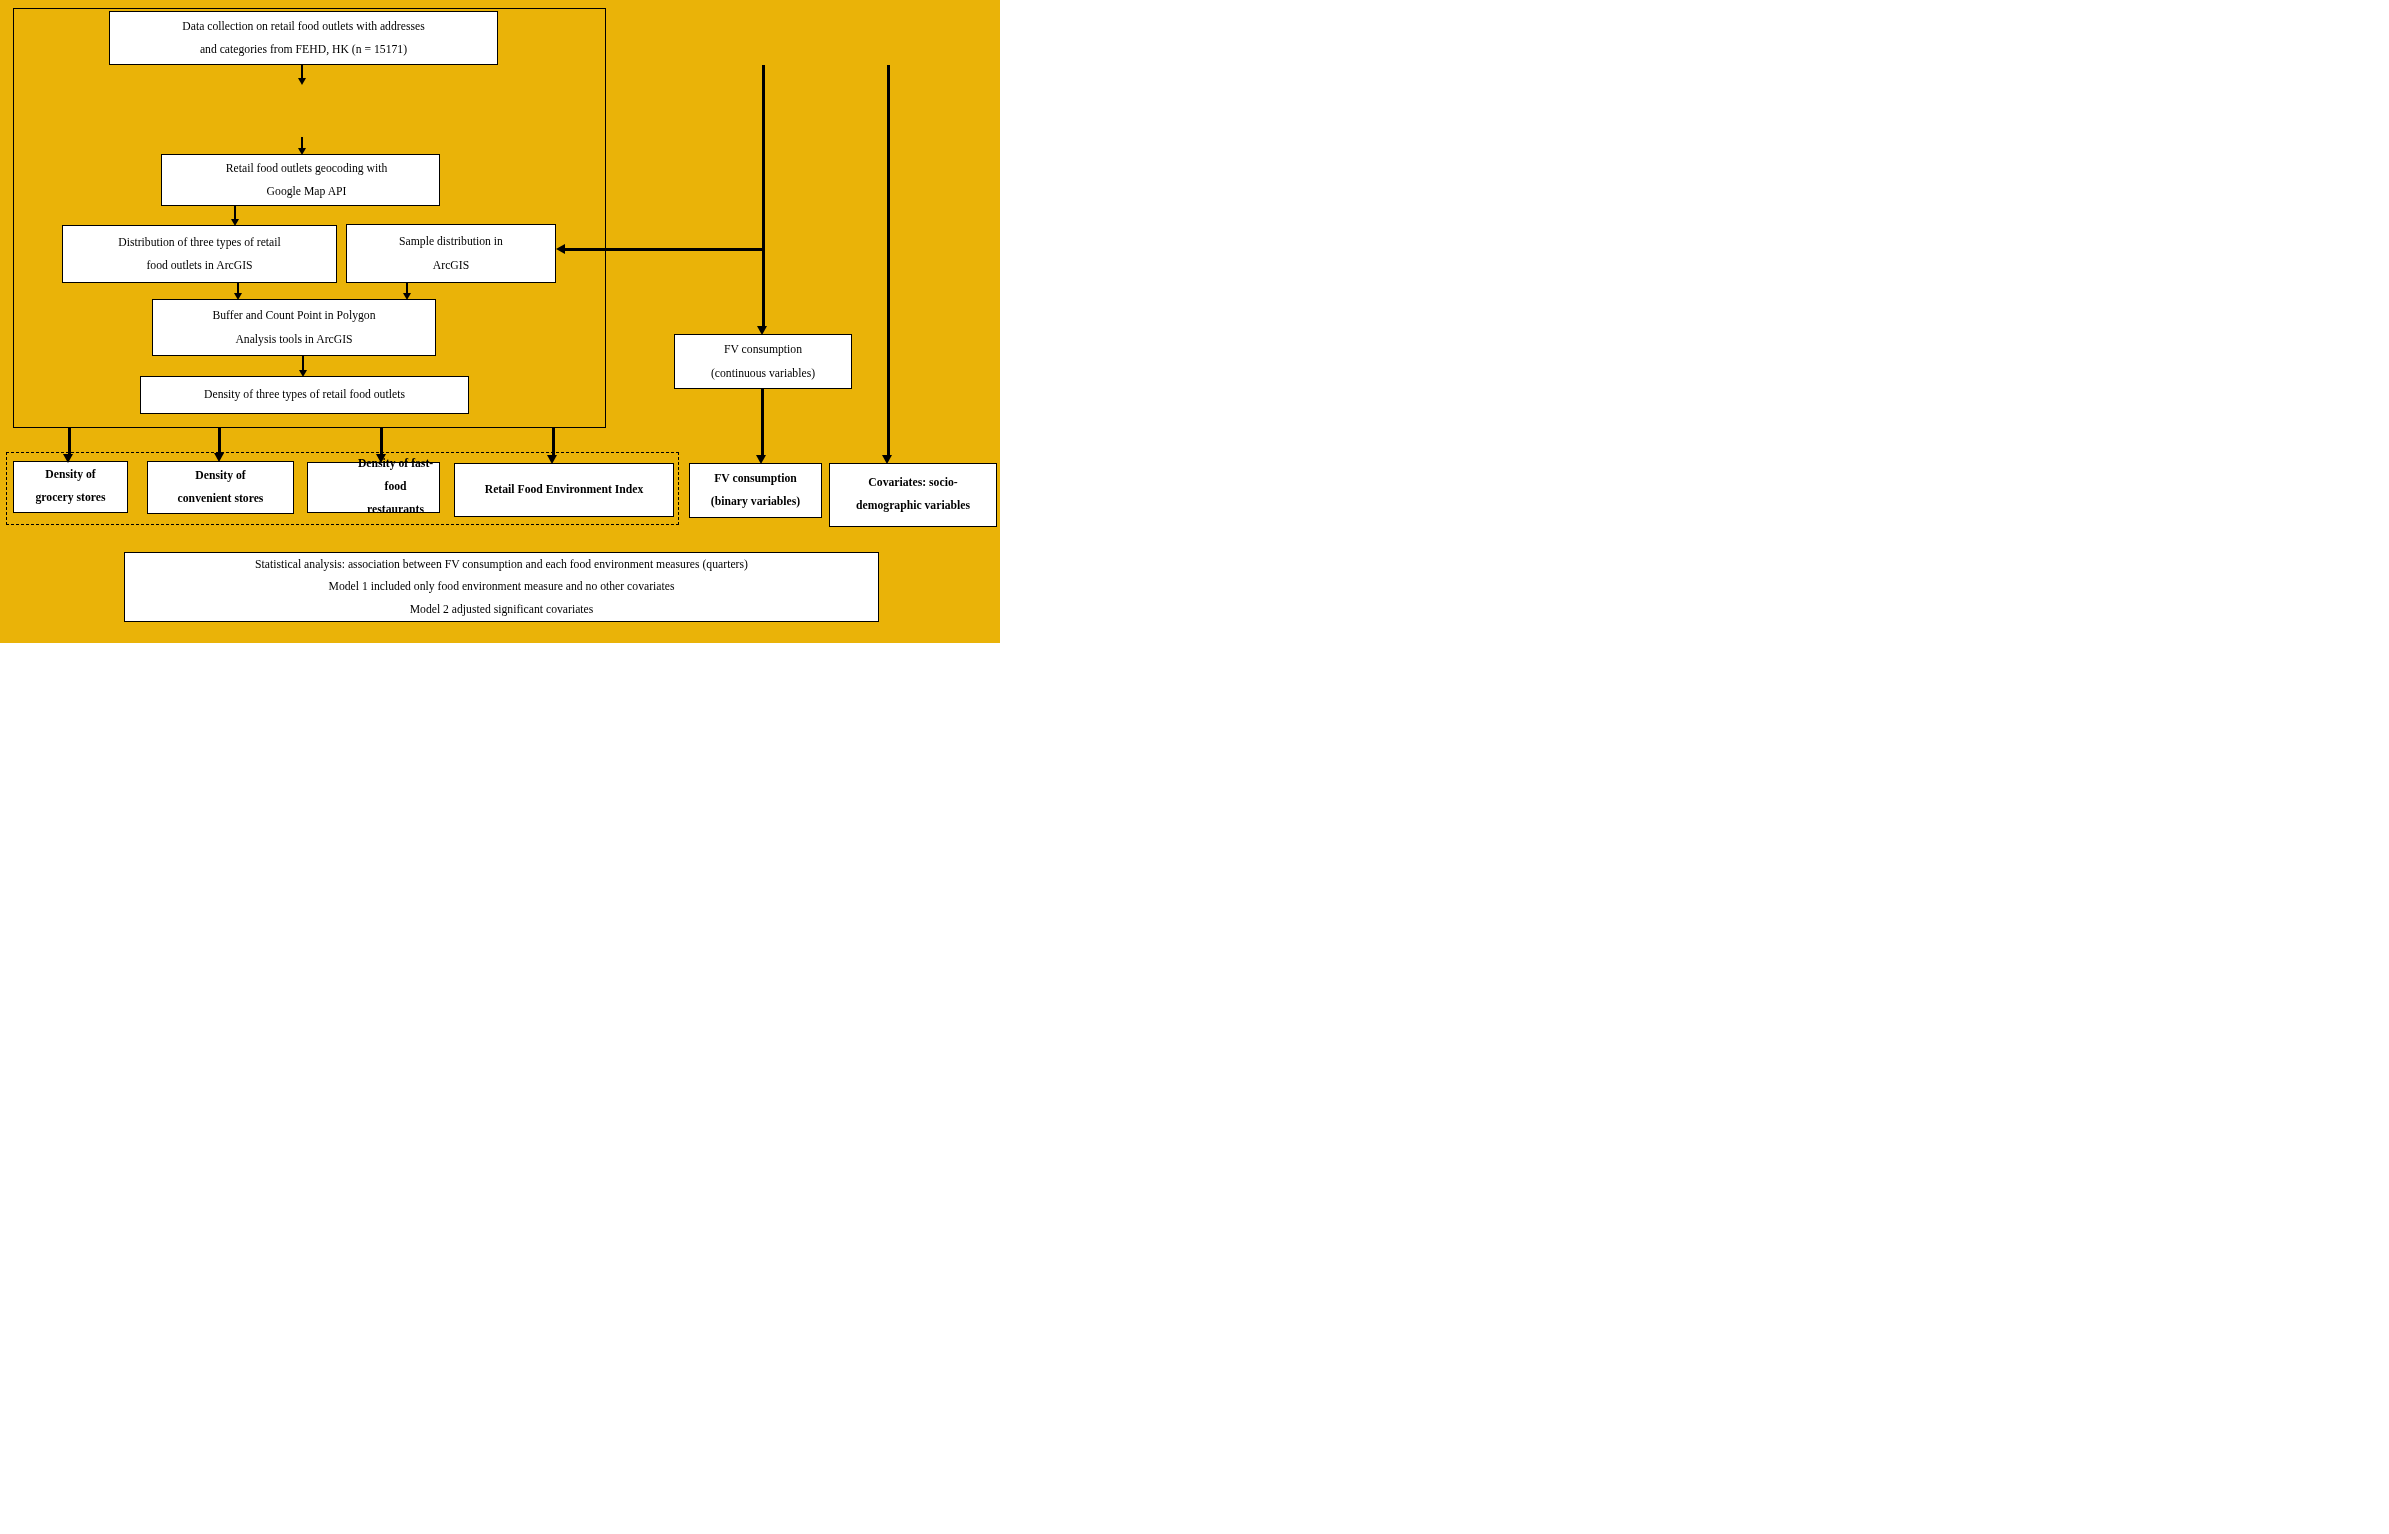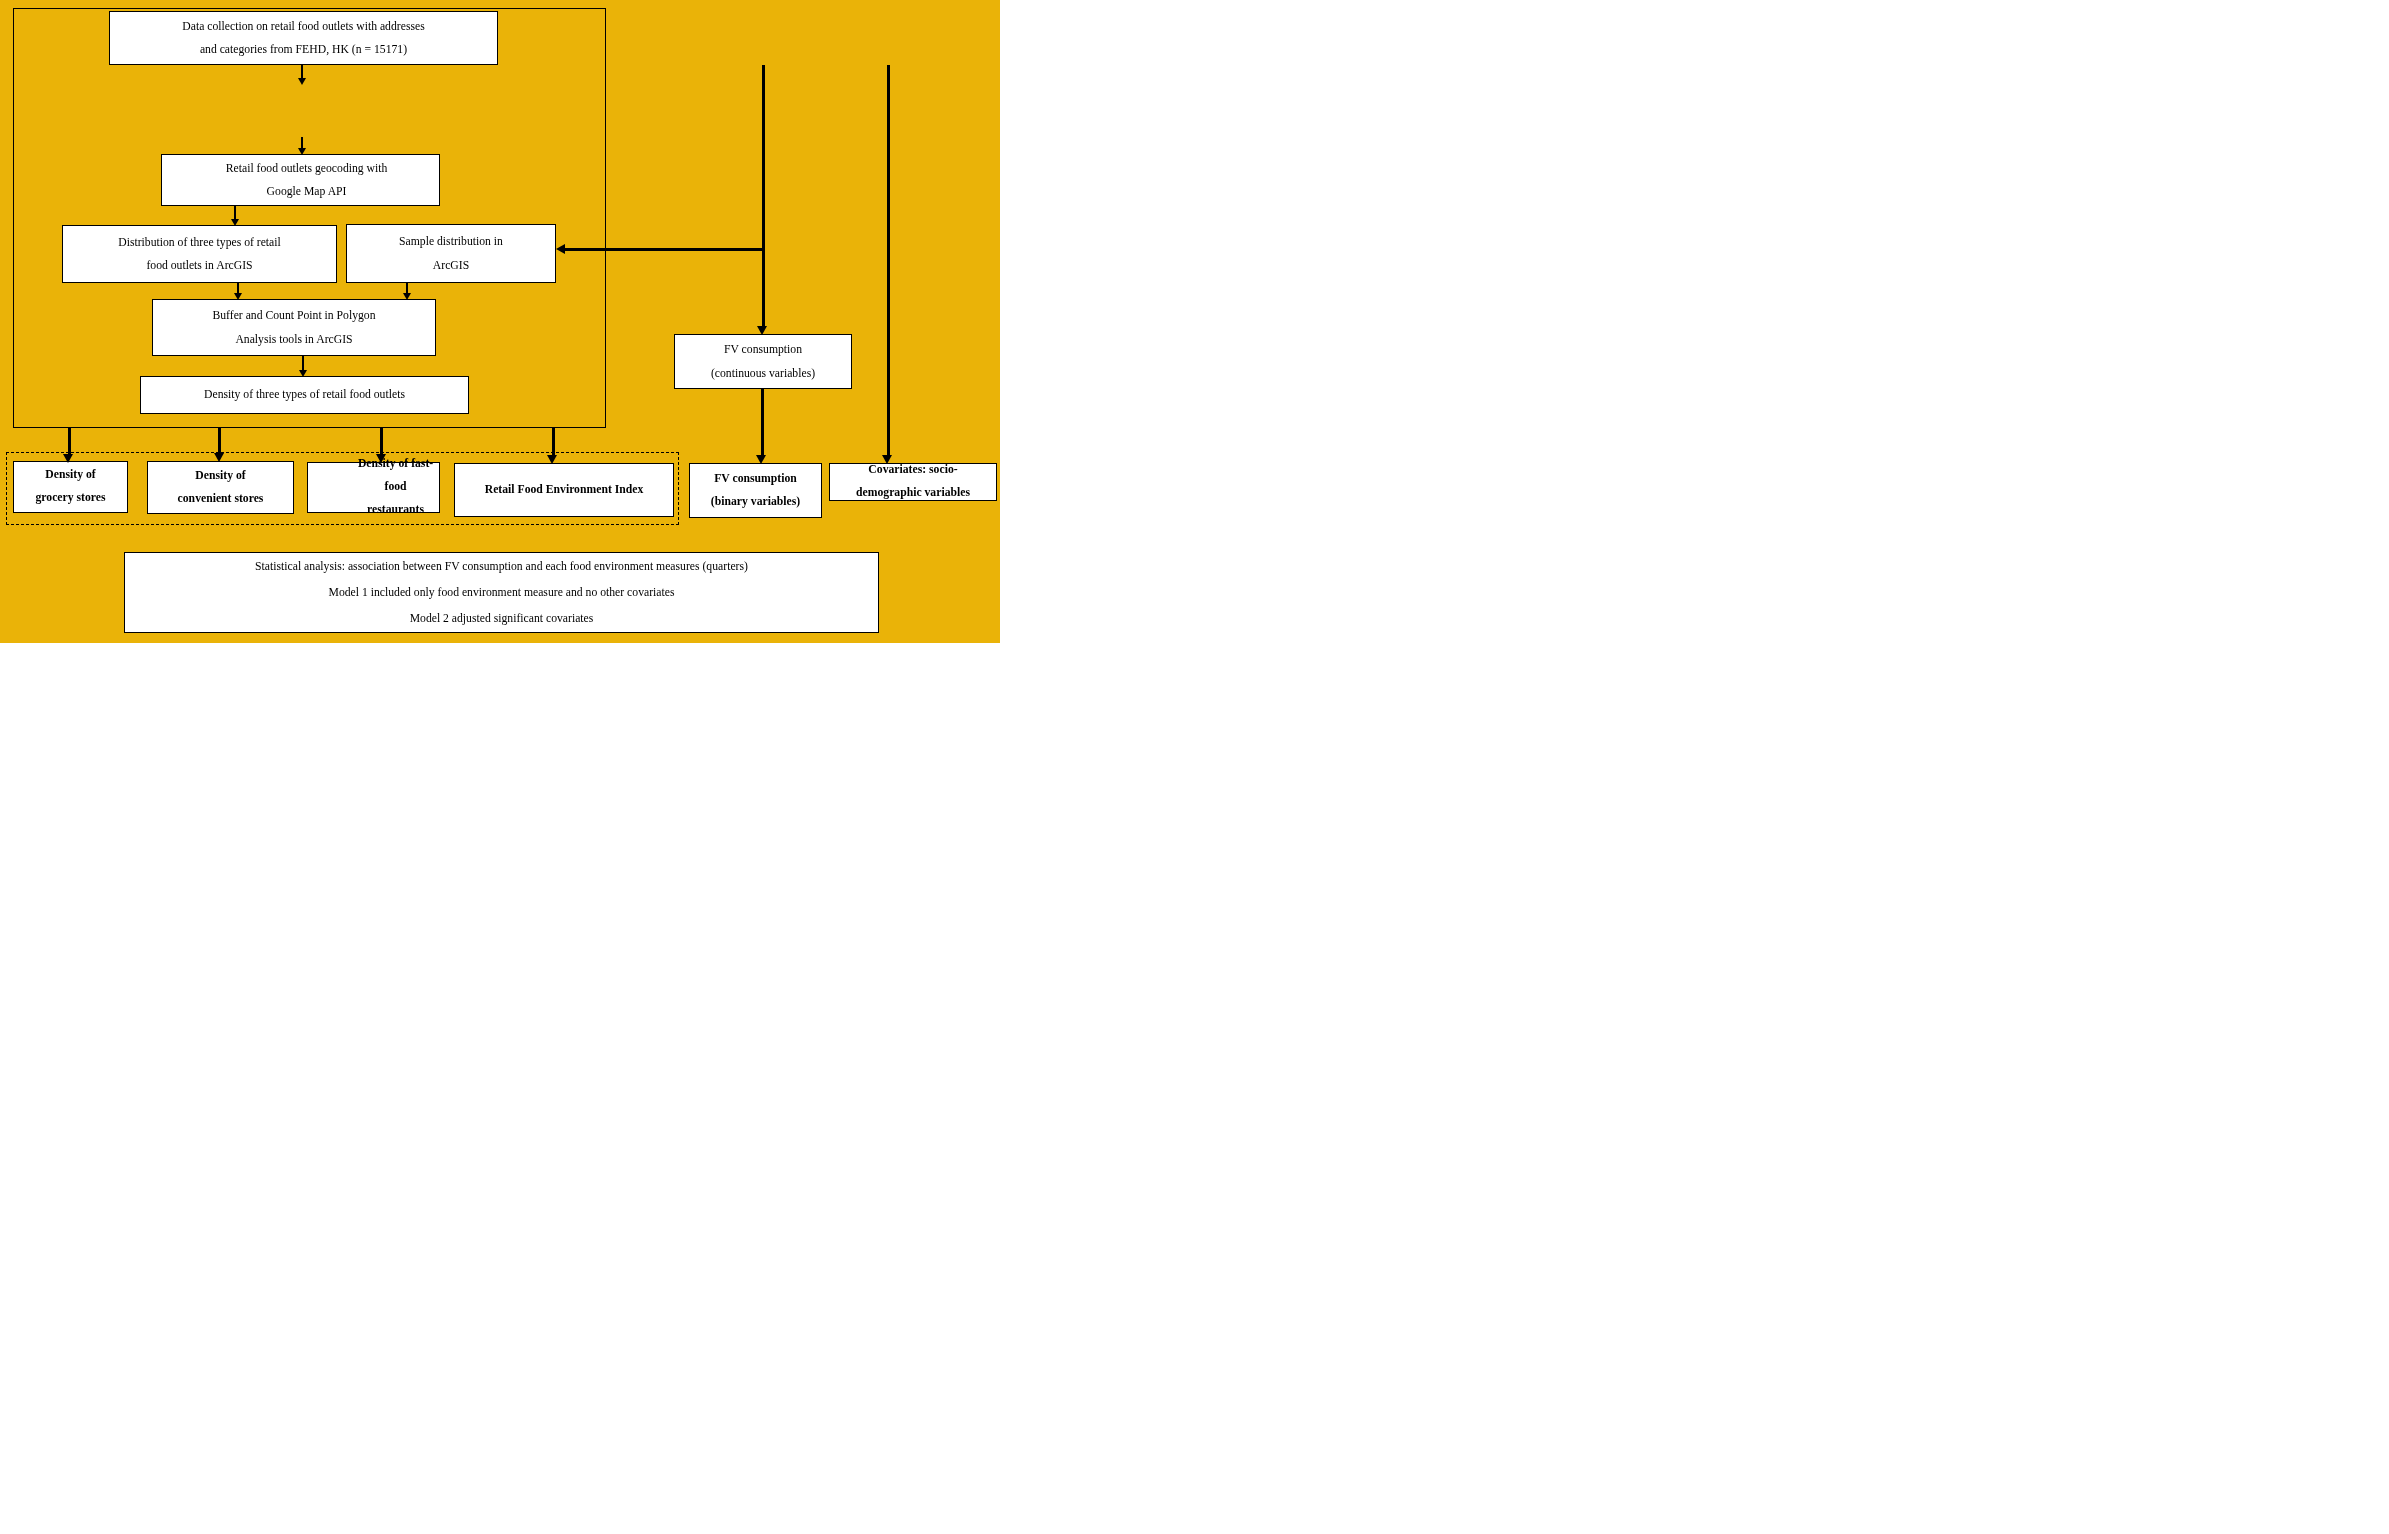--- a/index.html
+++ b/index.html
@@ -96,24 +96,24 @@
 convenient stores</div>
 
   <div class="box bold tight" style="left:307px;top:462px;width:133px;height:51px;padding-left:48px;">Density of fast-
 food restaurants</div>
 
   <div class="box bold" style="left:454px;top:463px;width:220px;height:54px;">Retail Food Environment Index</div>
 
   <div class="box bold tight" style="left:689px;top:463px;width:133px;height:55px;">FV consumption
 (binary variables)</div>
 
-  <div class="box bold tight" style="left:829px;top:463px;width:168px;height:38px;">Covariates: socio-
+  <div class="box bold tight" style="left:829px;top:463px;width:168px;height:64px;">Covariates: socio-
 demographic variables</div>
 
-  <div id="box-stats" style="left:124px;top:552px;width:755px;height:81px;">
+  <div id="box-stats" style="left:124px;top:552px;width:755px;height:70px;">
     <div class="stat-line">Statistical analysis: association between FV consumption and each food environment measures (quarters)</div>
     <div class="stat-line">Model 1 included only food environment measure and no other covariates</div>
     <div class="stat-line">Model 2 adjusted significant covariates</div>
   </div>
 
   <div>
     <div class="shaft-v sm" style="left:301px;top:65px;height:14.3px;"></div>
     <div class="head-down" style="left:298px;top:78px;"></div>
   </div>
 

